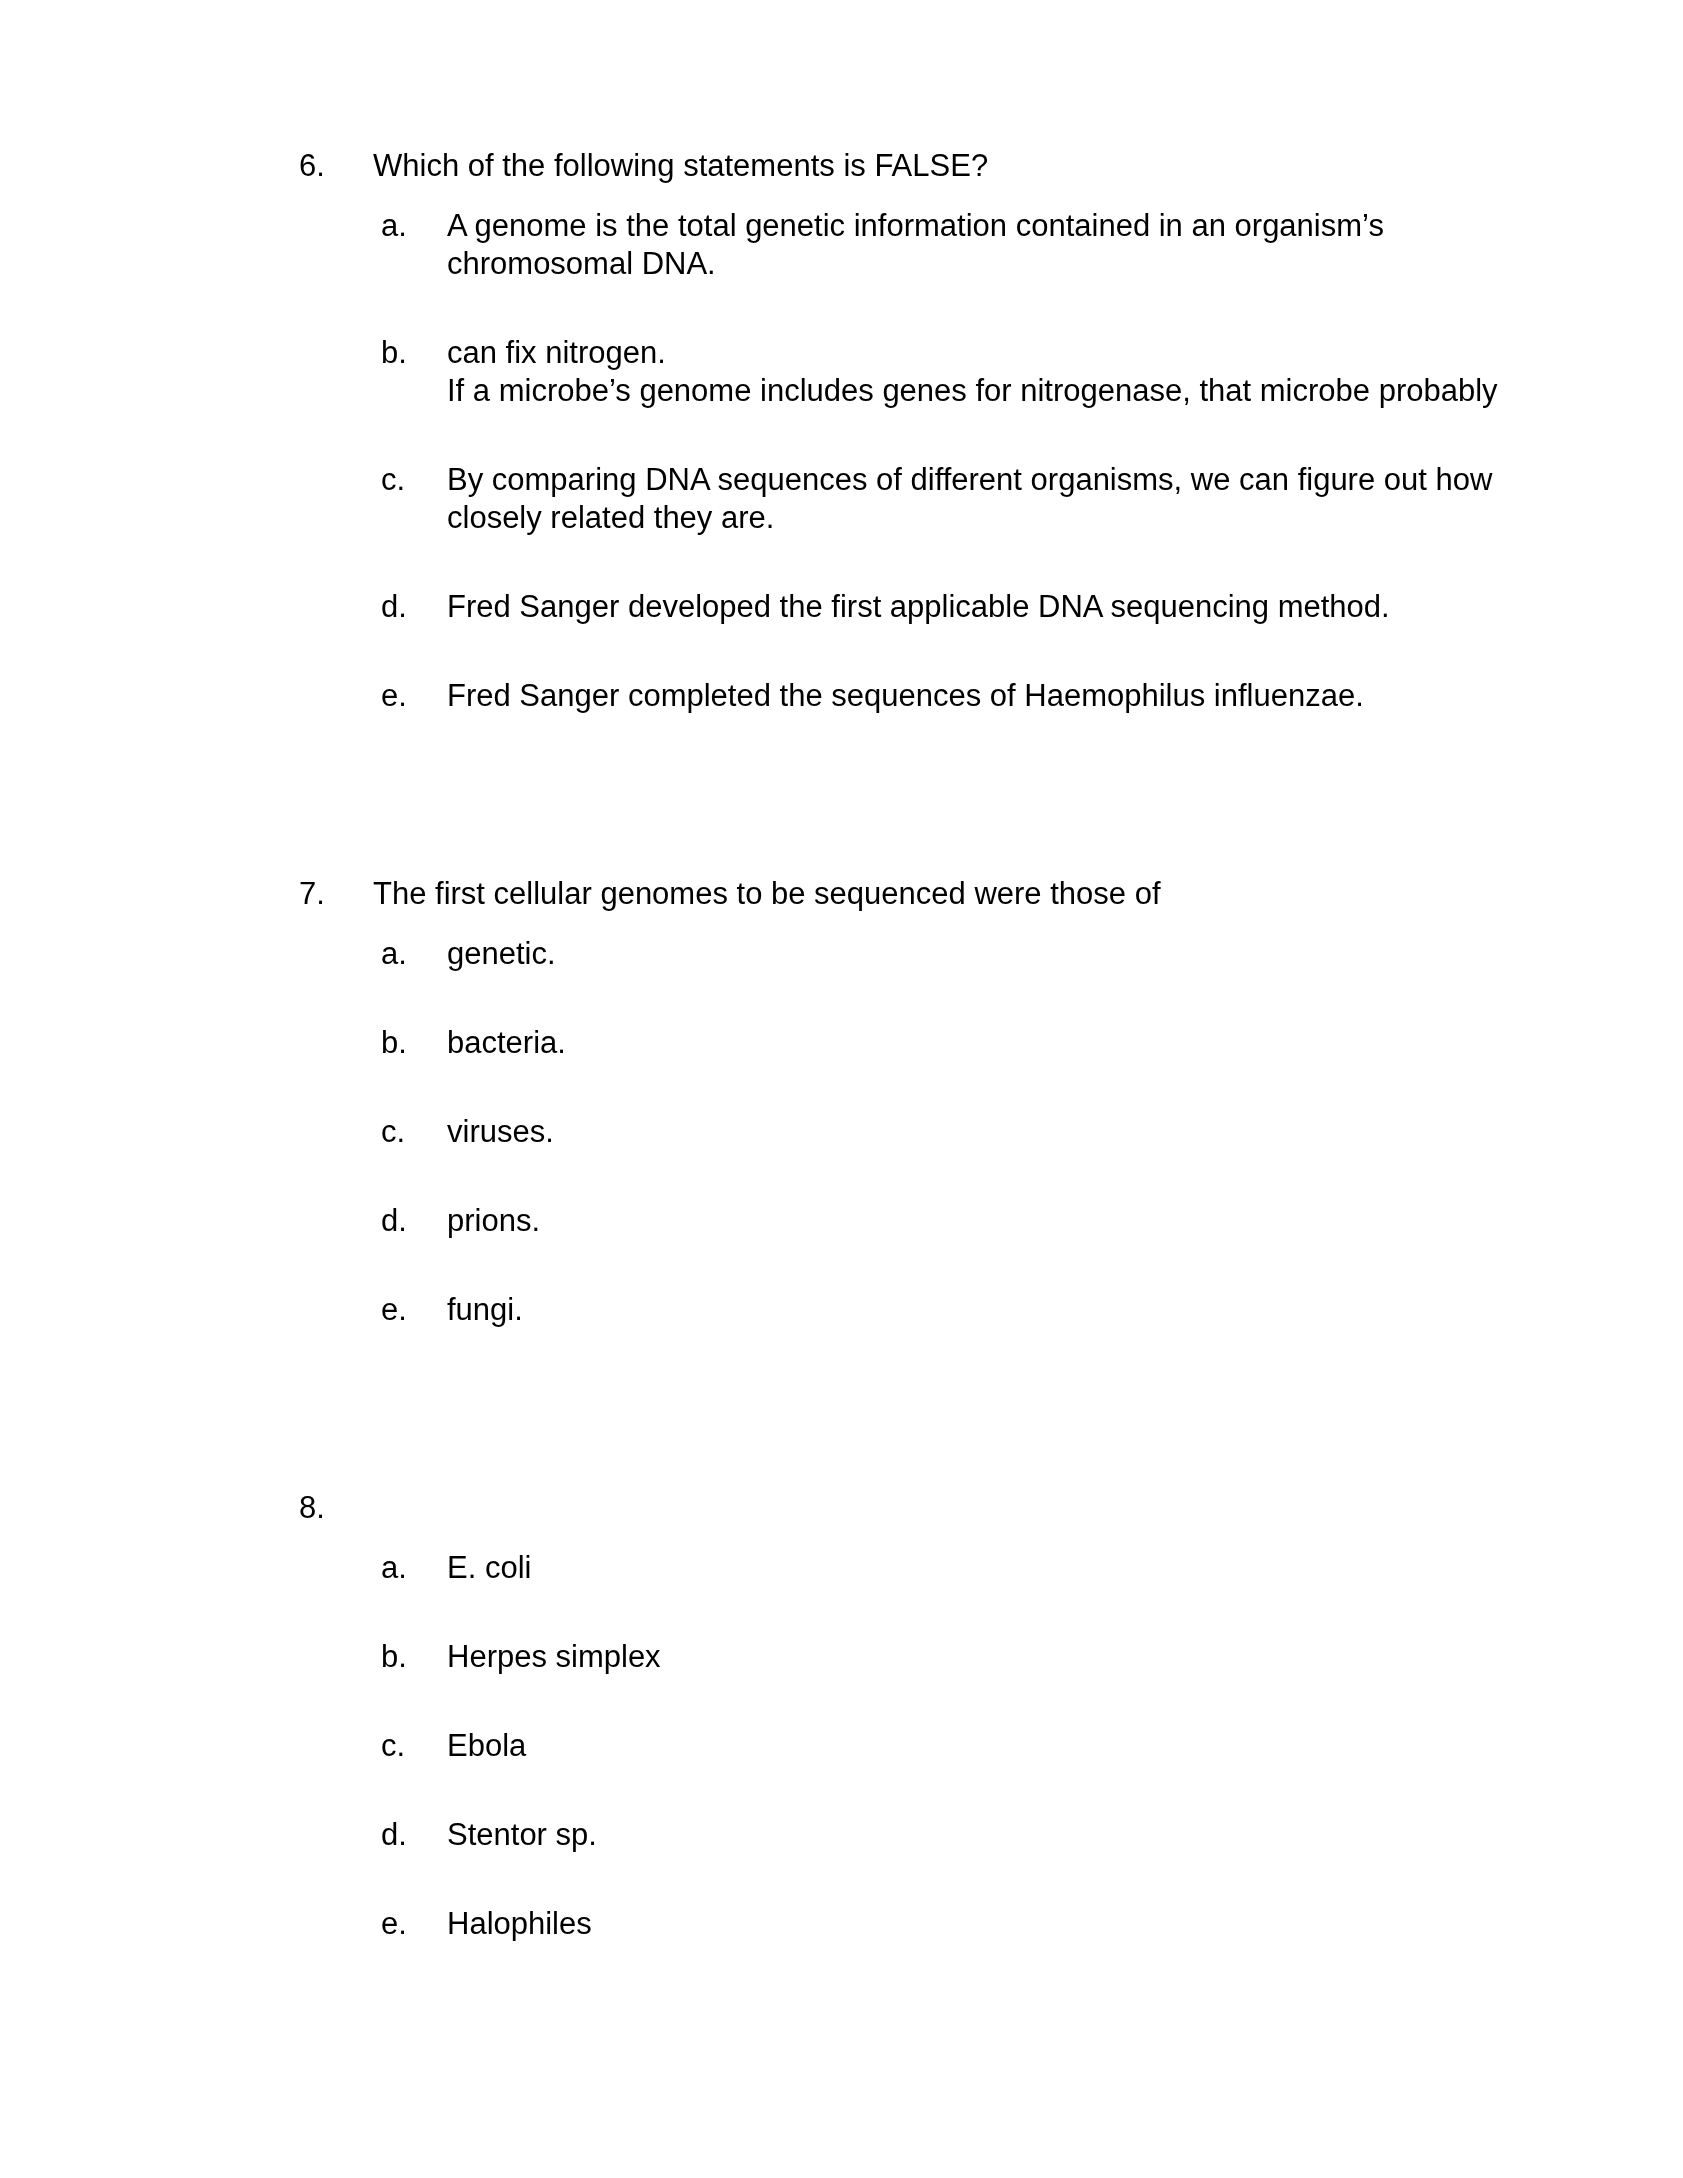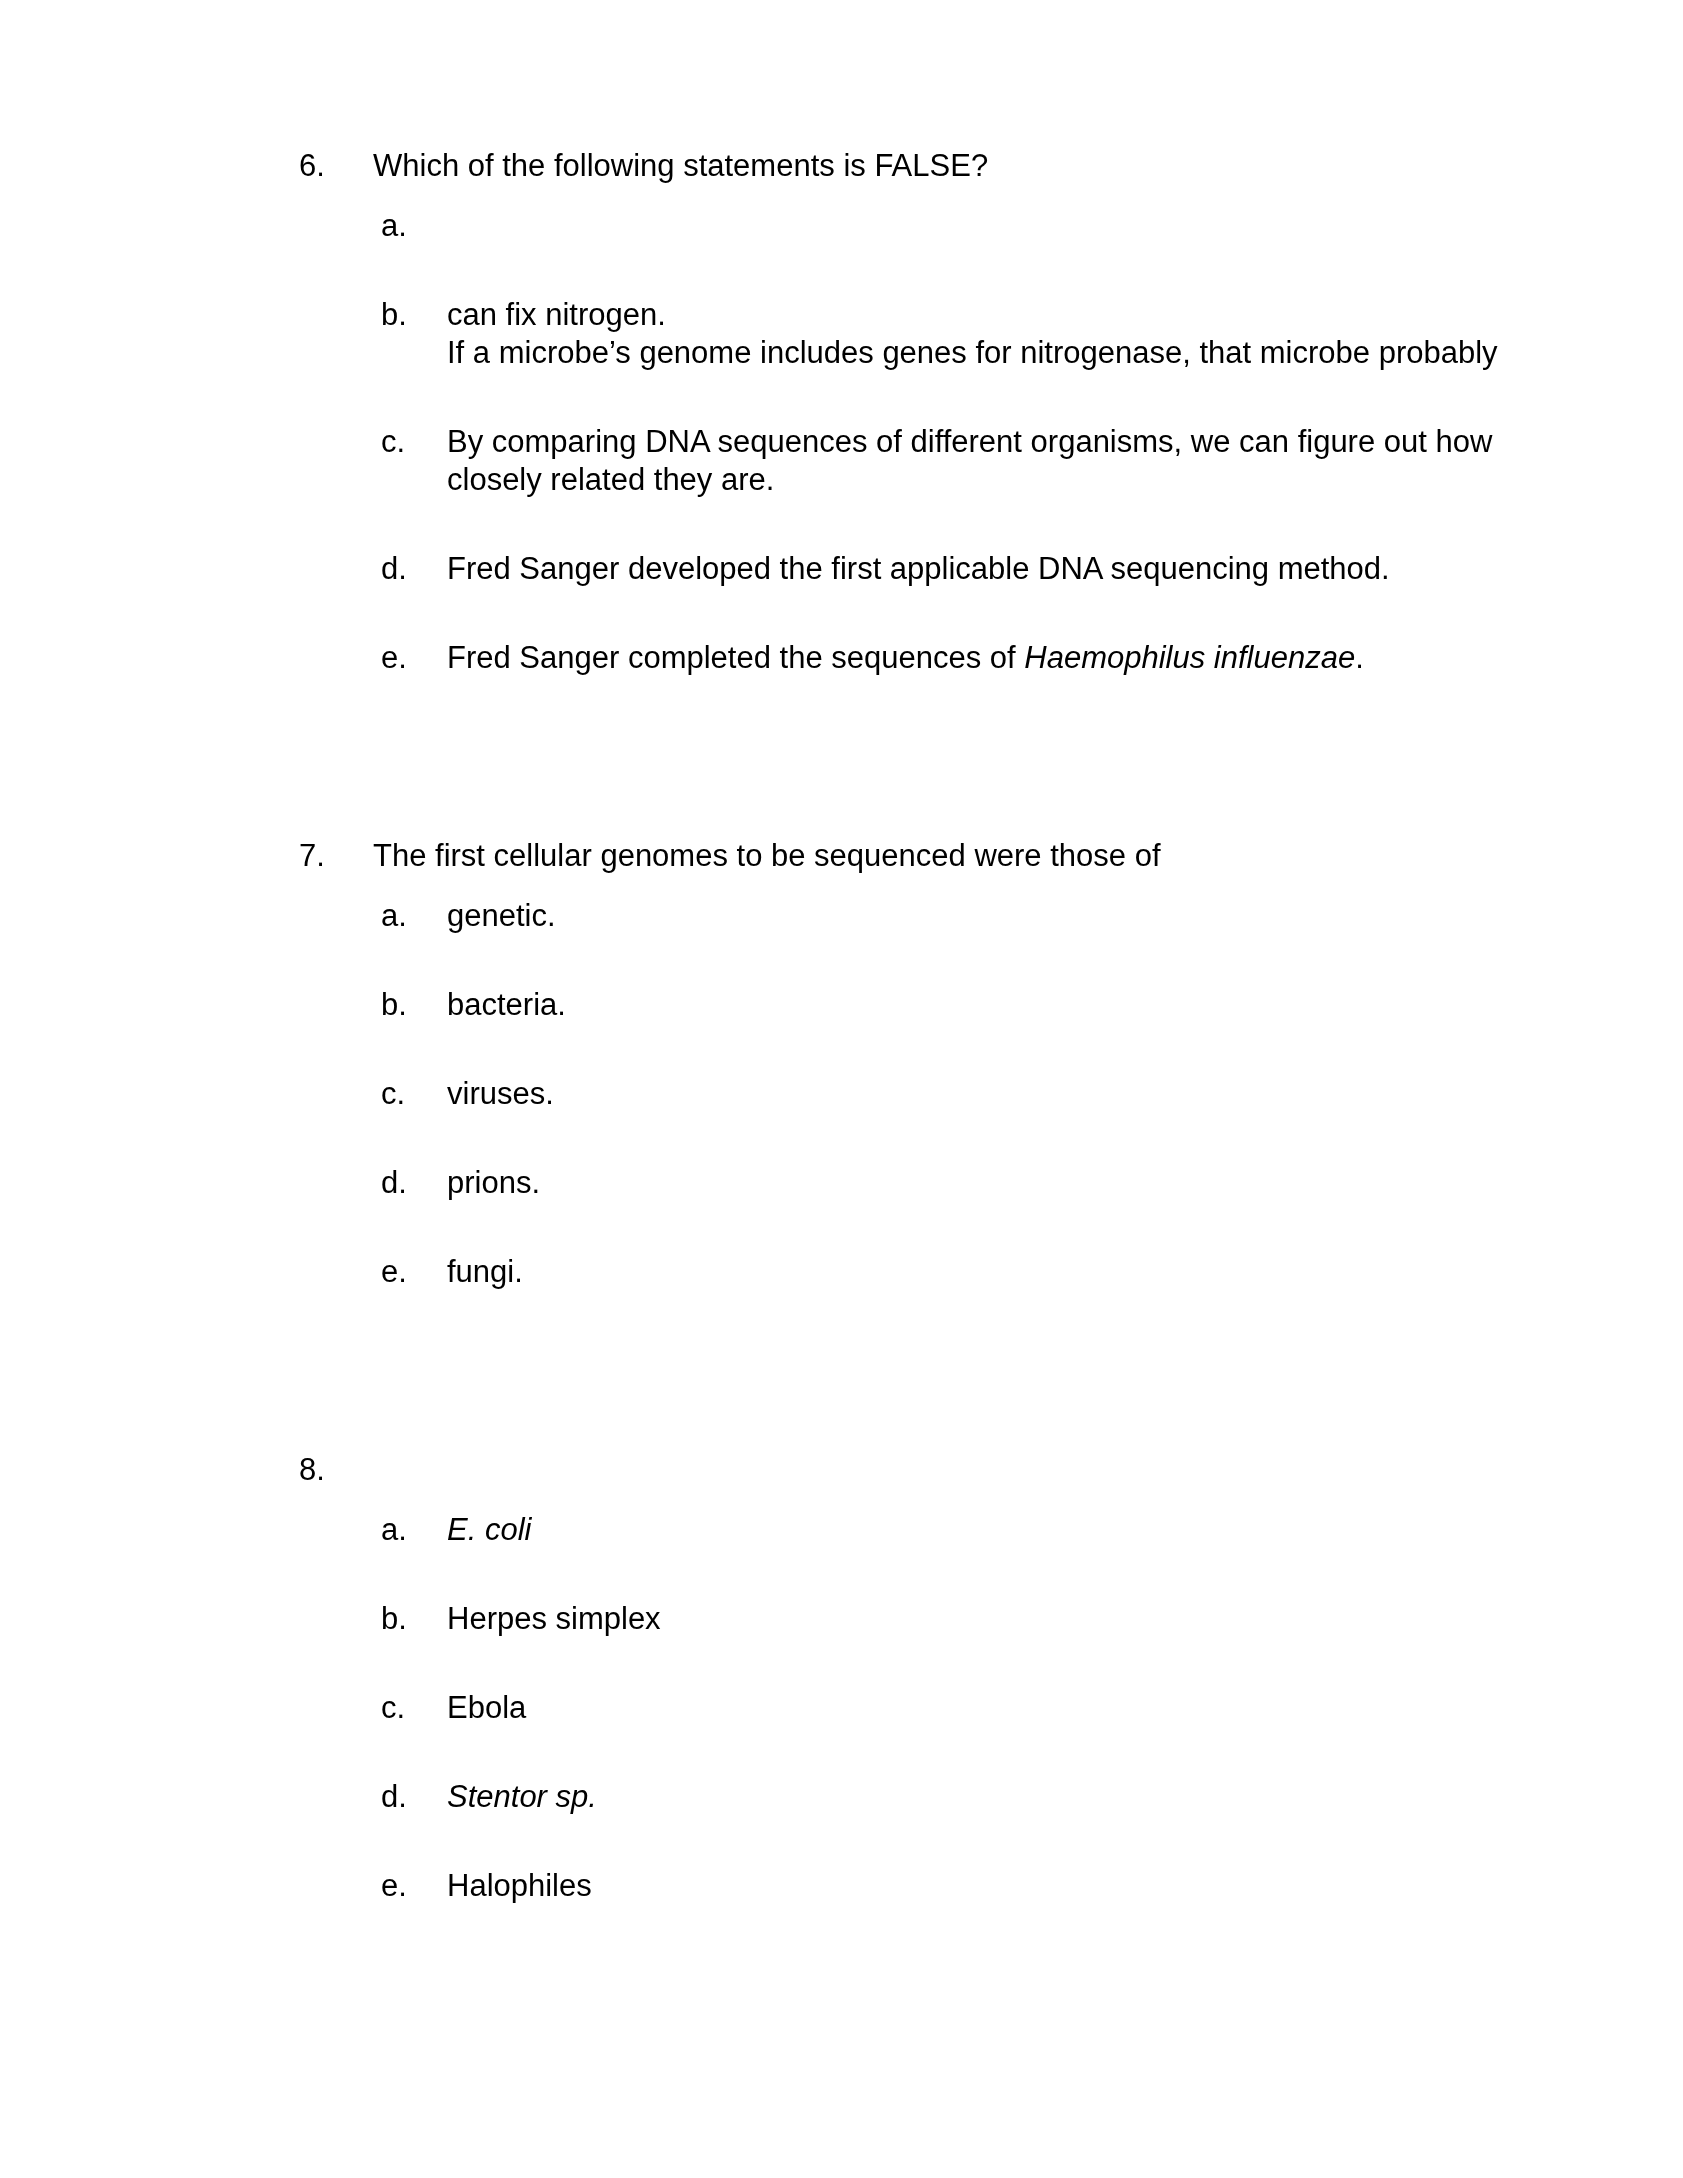--- a/index.html
+++ b/index.html
@@ -51,36 +51,39 @@
     margin-top: 51px;
   }
   .opt-letter {
     flex: 0 0 66px;
     width: 66px;
   }
   .opt-line {
     white-space: nowrap;
   }
   .italic {
-    font-style: italic;
   }
 </style>
 </head>
 <body>
 
 <div class="page">
   <div>
       <div class="question">
         <div class="q-row q-header">
           <div class="q-num">6.</div>
           <div class="q-text">Which of the following statements is FALSE?</div>
         </div>
         <div class="options">
           <div class="option">
             <div class="opt-letter">a.</div>
+            <div class="opt-text">
+              <div class="opt-line"><span>A genome is the total genetic information contained in an organism’s</span></div>
+              <div class="opt-line"><span>chromosomal DNA.</span></div>
+            </div>
           </div>
           <div class="option">
             <div class="opt-letter">b.</div>
             <div class="opt-text">
               <div class="opt-line"><span>can fix nitrogen.</span></div>
               <div class="opt-line"><span>If a microbe’s genome includes genes for nitrogenase, that microbe probably</span></div>
             </div>
           </div>
           <div class="option">
             <div class="opt-letter">c.</div>

